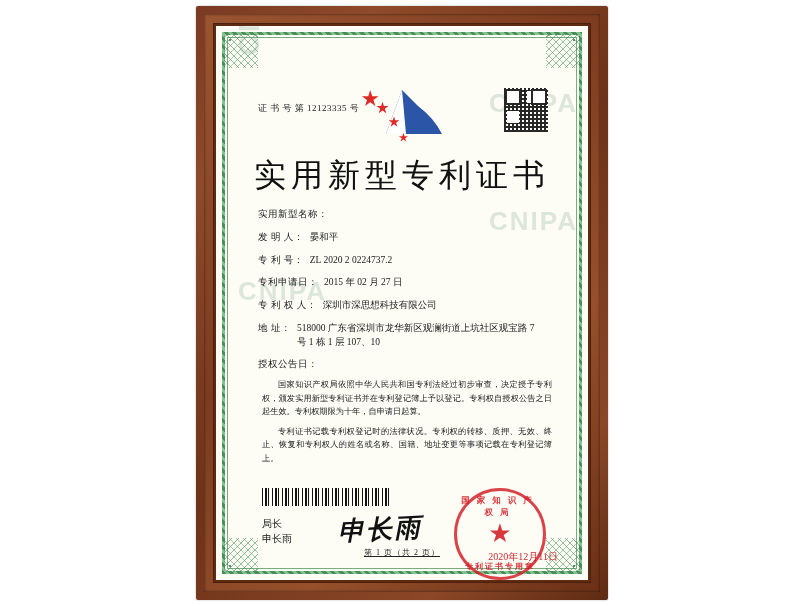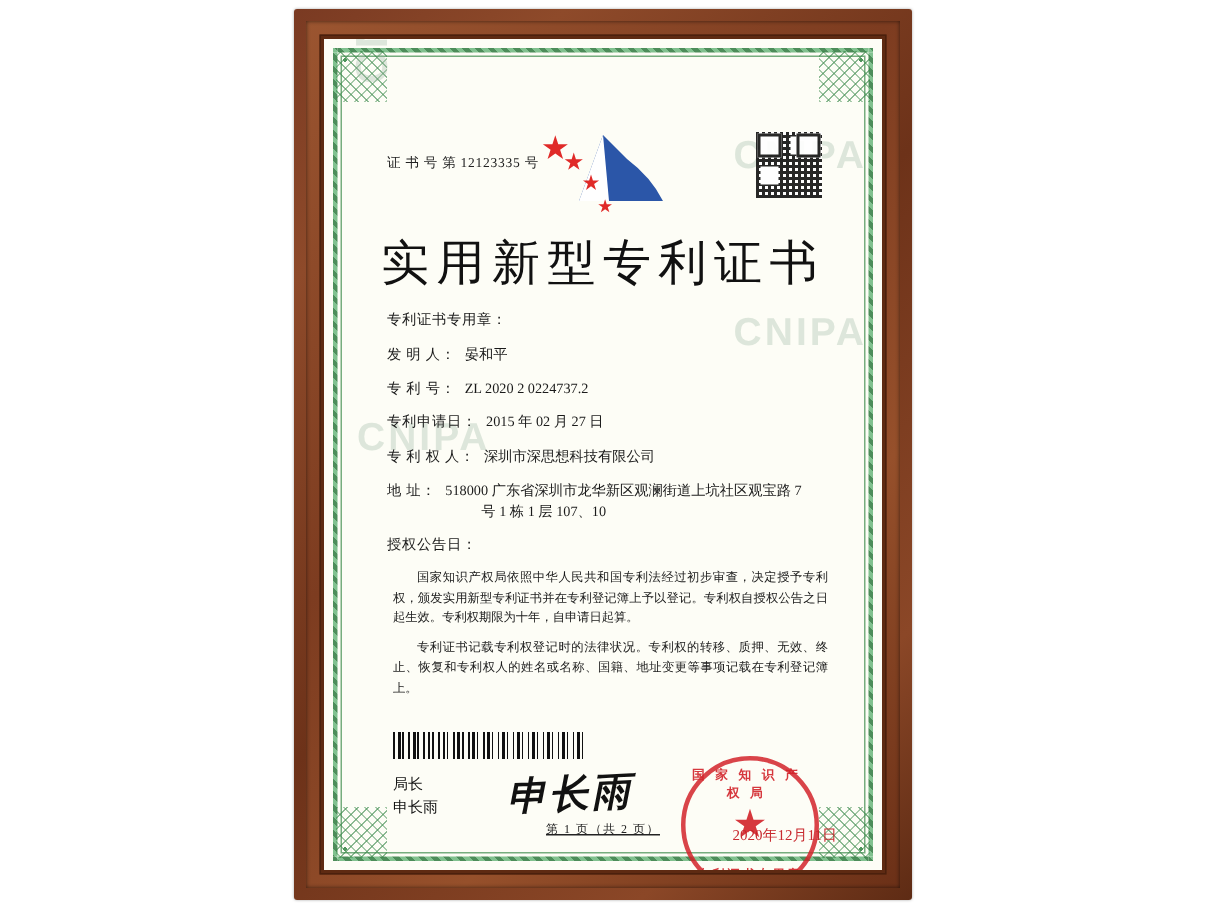--- a/index.html
+++ b/index.html
@@ -185,21 +185,20 @@
     white-space: nowrap;
     letter-spacing: 0.5px;
   }
   .row .val {
     margin-left: 6px;
     flex: 1 1 auto;
   }
   .addr-line2 {
     display: block;
     padding-left: 0;
-    margin-left: 24px;
   }
 
   
   .paras {
     position: absolute;
     left: 46px;
     right: 36px;
     top: 352px;
     font-size: 8.2px;
     line-height: 1.65;
@@ -243,21 +242,20 @@
     transform: rotate(-3deg);
   }
 
   
   .seal {
     position: absolute;
     right: 42px;
     top: 462px;
     width: 92px;
     height: 92px;
-    margin-top: 16px;
   }
   .seal-circle {
     position: absolute;
     inset: 0;
     border: 3px solid #d2232a;
     border-radius: 50%;
     opacity: 0.85;
   }
   .seal-star {
     position: absolute;
@@ -349,21 +347,21 @@
           <path d="M10 26 l3.2 9.8 10.3 0 -8.3 6 3.2 9.8 -8.4 -6 -8.3 6 3.2 -9.8 -8.3 -6 10.3 0z" fill="#e02a28" transform="translate(22,6) scale(0.45)"></path>
           <path d="M10 26 l3.2 9.8 10.3 0 -8.3 6 3.2 9.8 -8.4 -6 -8.3 6 3.2 -9.8 -8.3 -6 10.3 0z" fill="#e02a28" transform="translate(34,22) scale(0.4)"></path>
           <path d="M10 26 l3.2 9.8 10.3 0 -8.3 6 3.2 9.8 -8.4 -6 -8.3 6 3.2 -9.8 -8.3 -6 10.3 0z" fill="#e02a28" transform="translate(44,40) scale(0.34)"></path>
         </svg>
       </div>
 
       <div class="title">实用新型专利证书</div>
 
       <div class="fields">
         <div class="row">
-          <span class="lbl">专利证书专用章：</span>
+          <span class="lbl">实用新型名称：</span>
         </div>
         <div class="row">
           <span class="lbl">发  明  人：</span>
           <span class="val">晏和平</span>
         </div>
         <div class="row">
           <span class="lbl">专  利  号：</span>
           <span class="val">ZL 2020 2 0224737.2</span>
         </div>
         <div class="row">

